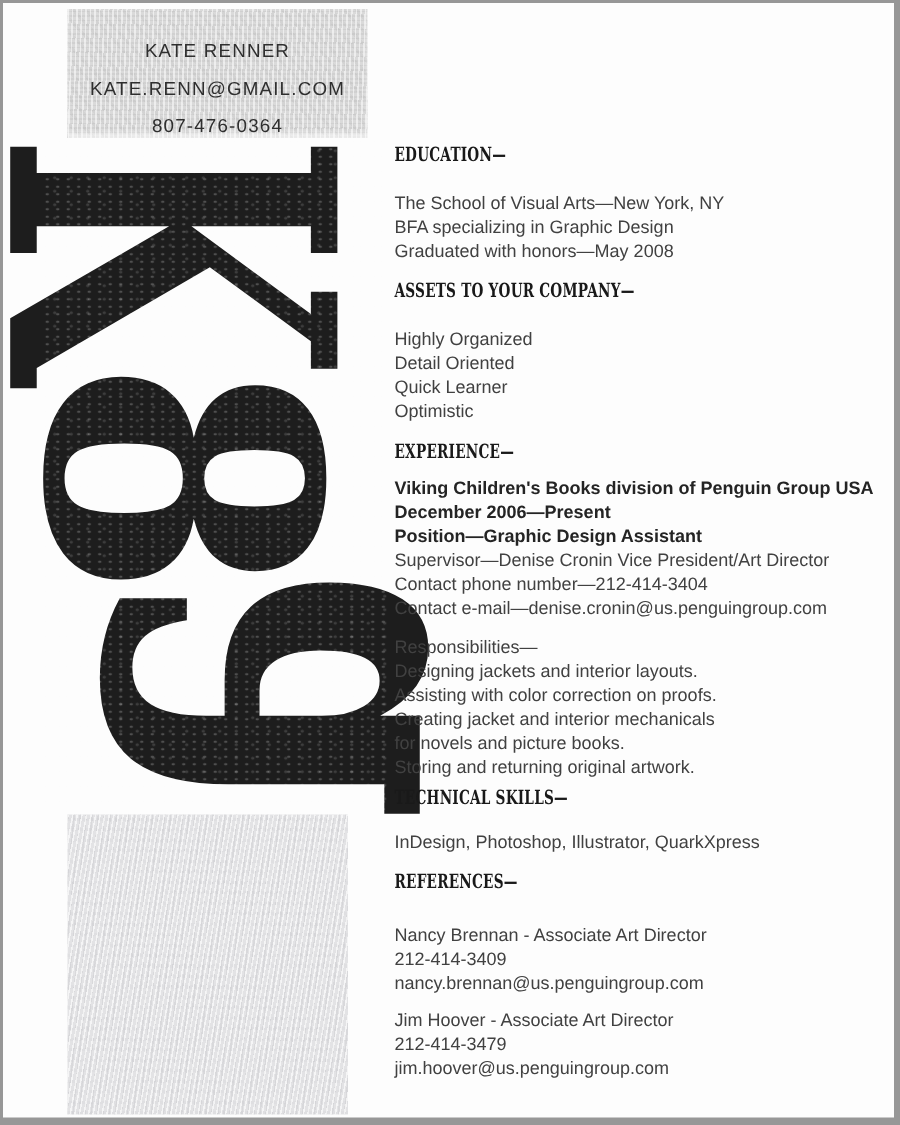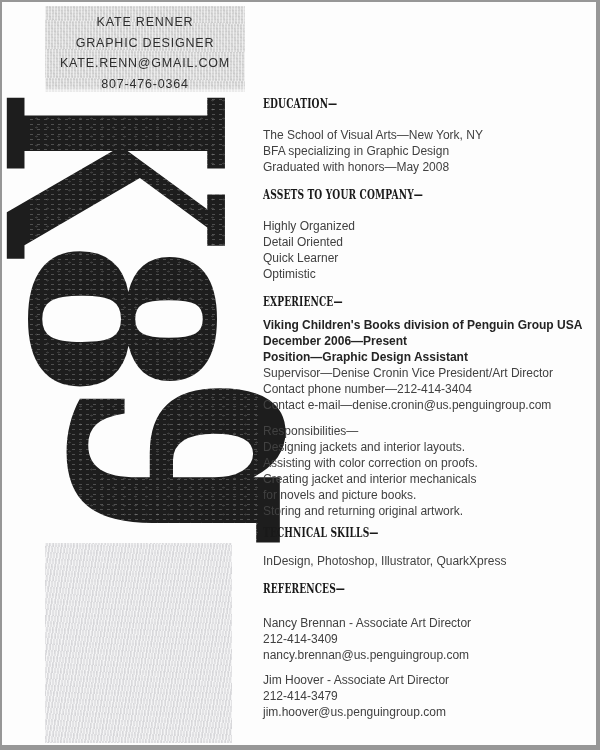--- a/index.html
+++ b/index.html
@@ -29,21 +29,21 @@
     background-image:
       repeating-linear-gradient(100deg, rgba(255,255,255,.65) 0 1px, rgba(0,0,0,0) 1px 3px),
       repeating-linear-gradient(96deg, rgba(170,170,175,.18) 0 1px, rgba(0,0,0,0) 1px 4px),
       repeating-linear-gradient(0deg, rgba(200,200,205,.15) 0 2px, rgba(0,0,0,0) 2px 7px);
   }
 
   
   .contact {
     position:absolute; left:45px; top:6px; width:200px; height:86px;
     display:flex; flex-direction:column; align-items:center; justify-content:space-between;
-    padding-top:8px; box-sizing:border-box;
+    padding-top:20px; box-sizing:border-box;
     color:#2f2f2f; font-size:12.5px; line-height:16.5px; letter-spacing:0.8px;
     text-align:center; white-space:nowrap; z-index:2;
   }
 
   
   .glyph {
     position:absolute; display:flex; align-items:center; justify-content:center;
     font-family:"DejaVu Serif", serif; font-weight:700; color:#1d1d1d; z-index:1;
   }
   .glyph span { display:block; line-height:1; }
@@ -77,21 +77,20 @@
 </style>
 </head>
 <body>
 
 <div class="page">
   <div class="frame"></div>
 
   <div class="texblock top"></div>
   <div class="contact">
     <div>KATE RENNER</div>
-    <div>GRAPHIC DESIGNER</div>
     <div>KATE.RENN@GMAIL.COM</div>
     <div>807-476-0364</div>
   </div>
 
   <div class="glyph glyph-k">
     <span>K</span>
   </div>
   <div class="glyph glyph-8">
     <span>8</span>
   </div>

